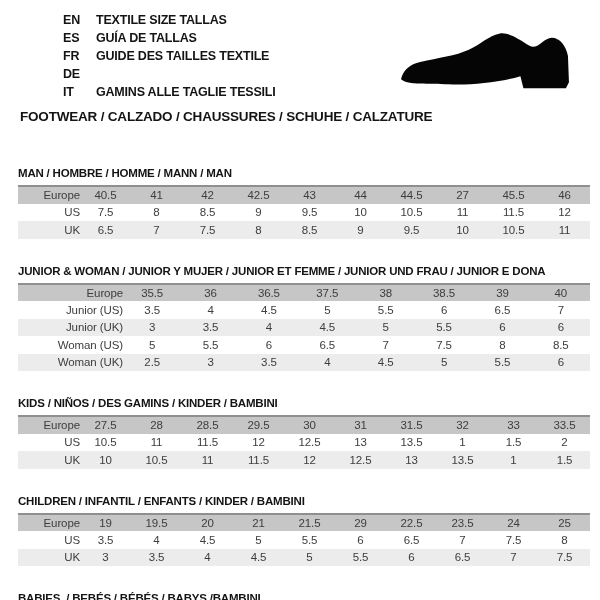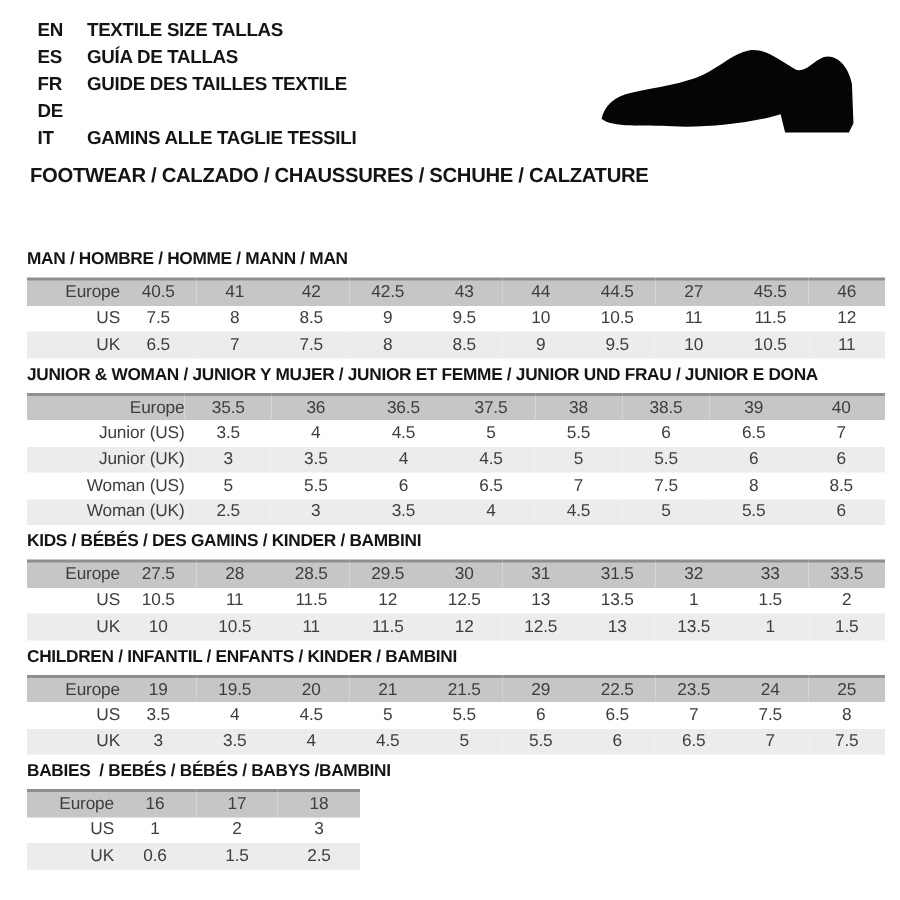--- a/index.html
+++ b/index.html
@@ -3,34 +3,34 @@
 <meta charset="utf-8">
 <style>
   * { margin:0; padding:0; box-sizing:border-box; }
   html,body { width:600px; height:600px; background:#ffffff; }
   body { font-family:"Liberation Sans", sans-serif; color:#222; overflow:hidden; }
   .page { position:relative; width:600px; height:600px; background:#fff; }
 
   
   .lang-block { position:absolute; top:11px; left:25px; }
   .lang-row { display:flex; height:18px; align-items:center; }
-  .lang-code { width:33px; font-size:12.5px; font-weight:bold; letter-spacing:-0.2px; color:#141414; }
+  .lang-code { width:33px; font-size:12.5px; font-weight:bold; letter-spacing:-0.2px; color:#141414;margin-left:38px; }
   .lang-text { font-size:12.5px; font-weight:bold; letter-spacing:-0.2px; color:#141414; white-space:pre; }
 
   
   .shoe { position:absolute; left:400px; top:30px; width:172px; height:66px; }
   .shoe svg { width:100%; height:100%; display:block; }
 
   
   .category { position:absolute; top:109px; left:20px; font-size:13.5px; font-weight:bold;
               letter-spacing:-0.2px; color:#141414; }
 
   
   .sections { position:absolute; top:167px; left:18px; width:572px; }
-  .size-section { margin-bottom:5px; }
+  .size-section { margin-bottom:26px; }
   .section-title { font-size:11.5px; font-weight:bold; letter-spacing:-0.2px; color:#141414;
                    line-height:12px; margin-bottom:6px; white-space:pre; }
   .size-section table { border-collapse:collapse; table-layout:fixed; width:572px;
                         border-top:2px solid var(--table-top-border, #8f8f8f); }
   .size-section.narrow table { width:222px; }
   .size-section td { height:17.5px; font-size:11.5px; letter-spacing:-0.1px;
                      color:var(--table-text, #3d3d3d); text-align:center; vertical-align:middle;
                      padding:0; white-space:nowrap; }
   .size-section td:first-child { text-align:right; padding-left:8px; width:62px; }
   .size-section.wide-label td:first-child { width:105px; }
@@ -190,21 +190,21 @@
               <td>4</td>
               <td>4.5</td>
               <td>5</td>
               <td>5.5</td>
               <td>6</td>
             </tr>
           </tbody>
         </table>
       </section>
       <section class="size-section">
-        <div class="section-title">KIDS / BÉBÉS / DES GAMINS / KINDER / BAMBINI</div>
+        <div class="section-title">KIDS / NIÑOS / DES GAMINS / KINDER / BAMBINI</div>
         <table>
           <tbody>
             <tr>
               <td>Europe</td>
               <td>27.5</td>
               <td>28</td>
               <td>28.5</td>
               <td>29.5</td>
               <td>30</td>
               <td>31</td>

